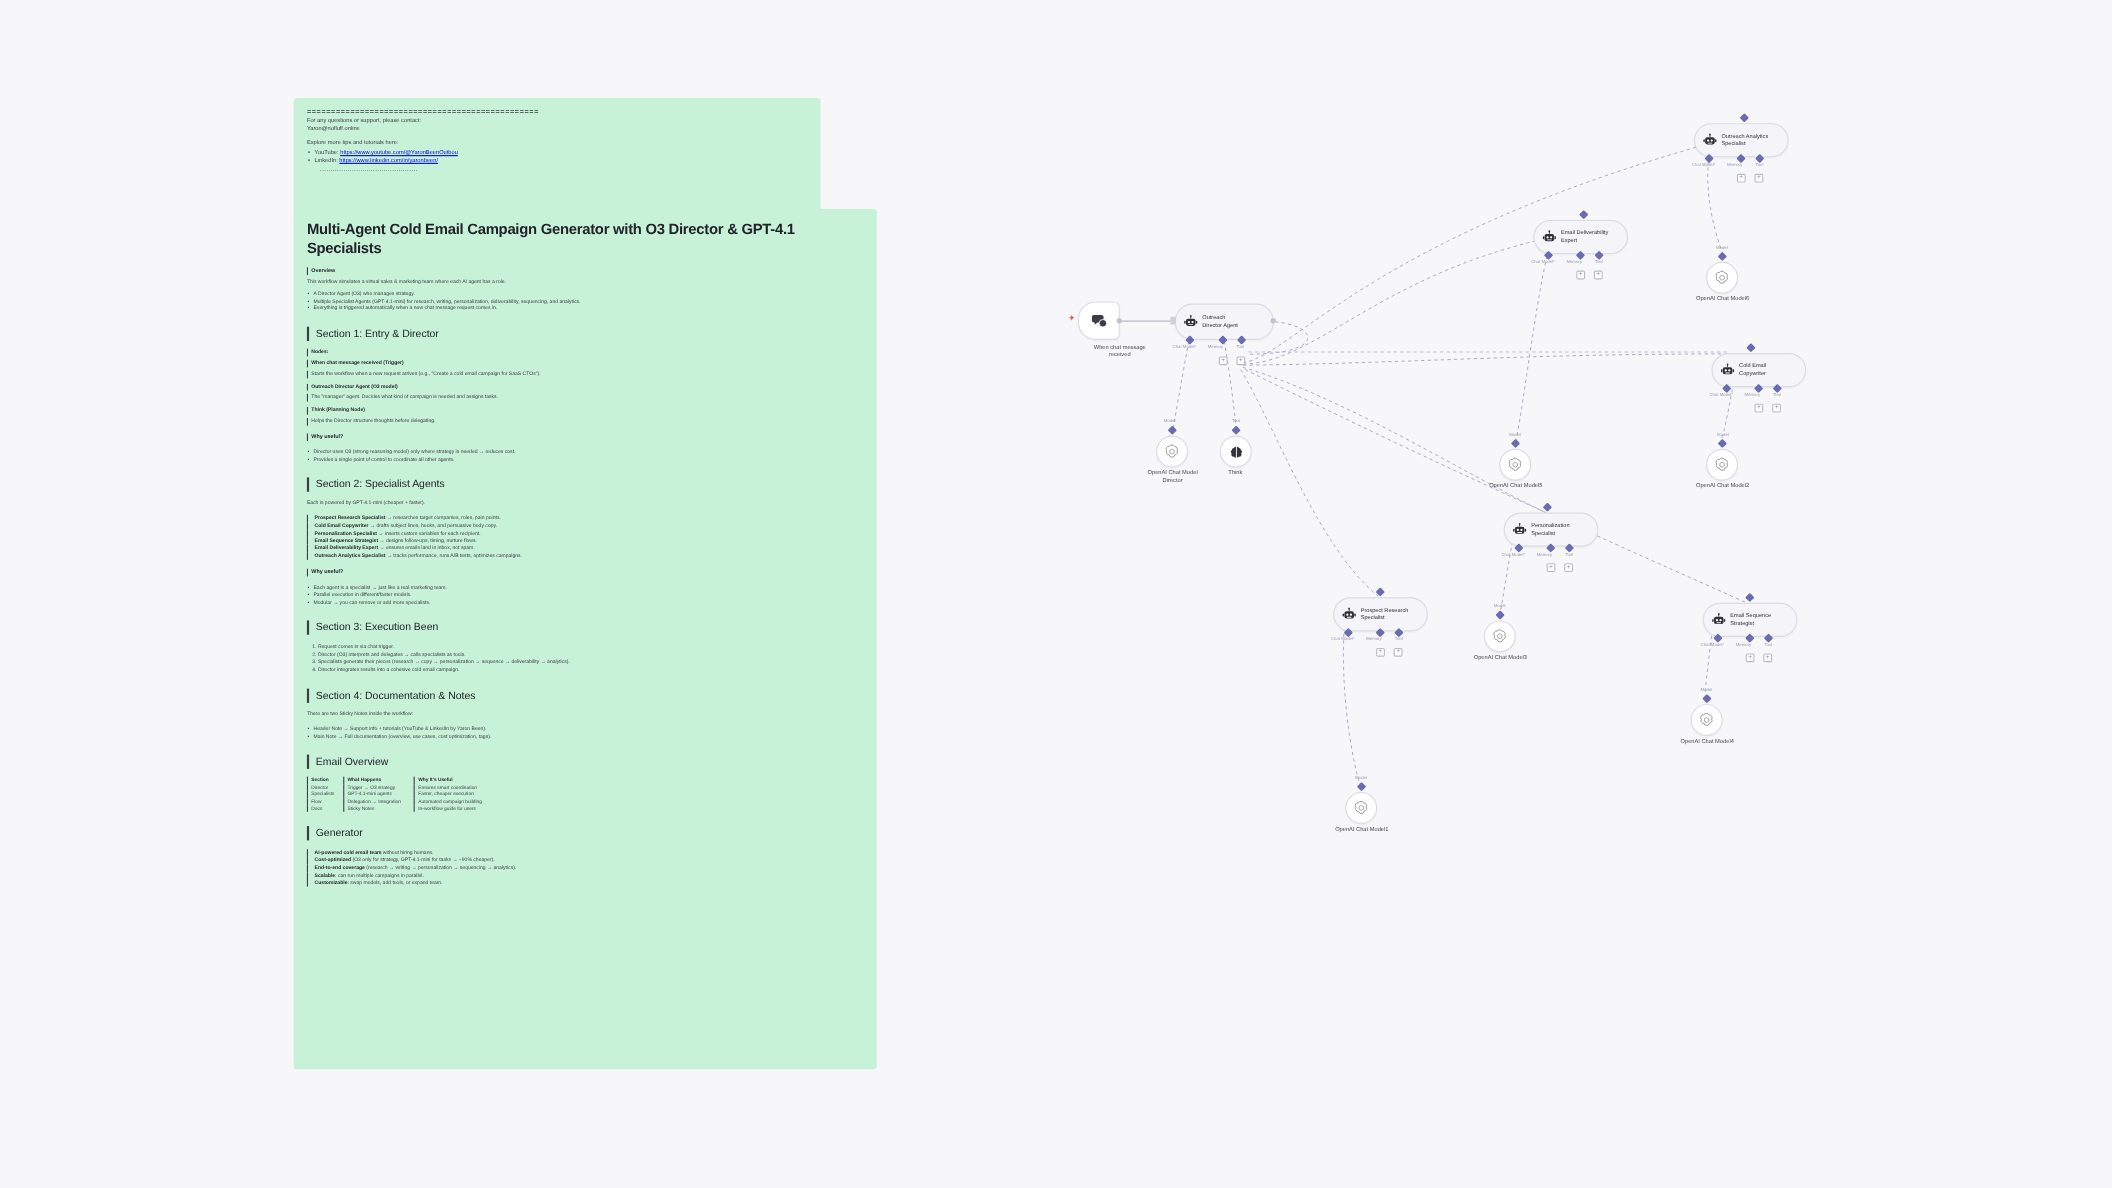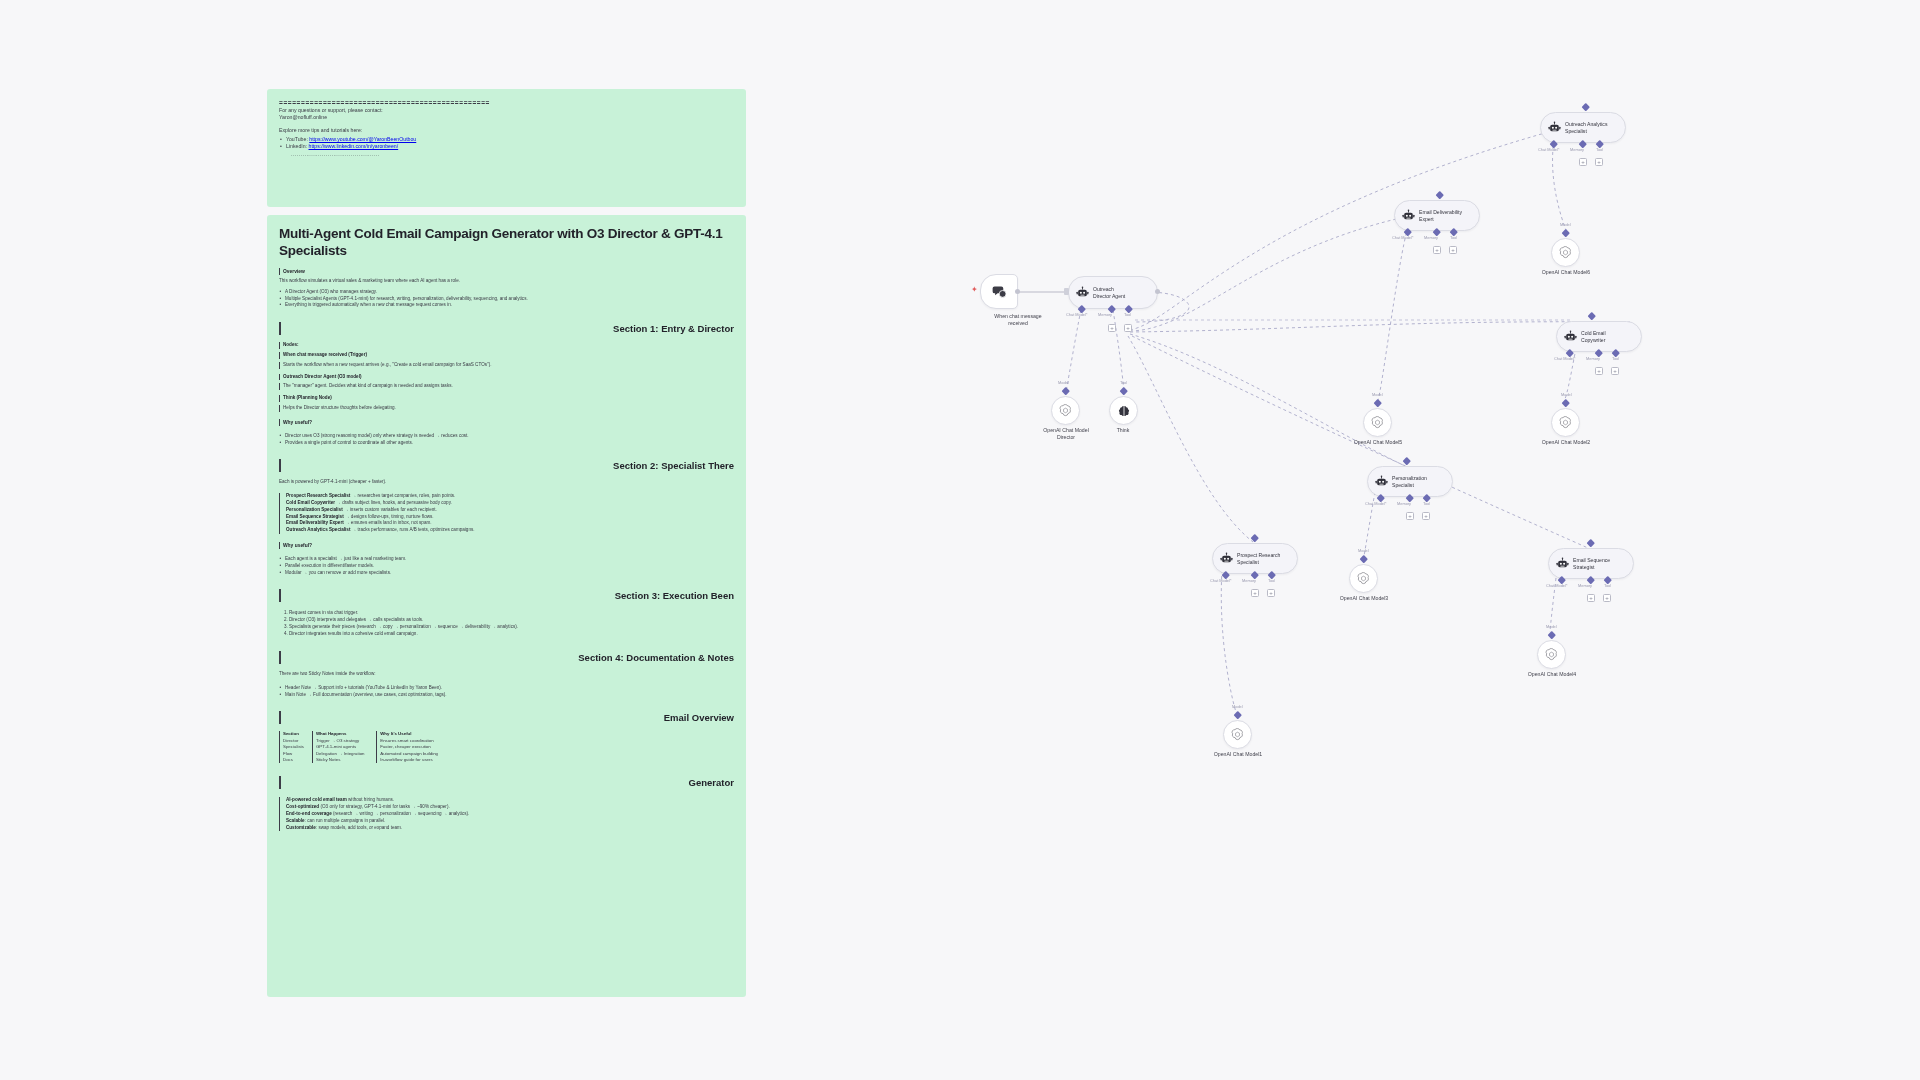--- a/index.html
+++ b/index.html
@@ -18,37 +18,37 @@
 
   
   .sticky {
     position: absolute;
     background: #c8f2d8;
     border-radius: 3px;
     padding: 10px 12px;
     color: #2b2b36;
   }
   #sticky-header { left: 267px; top: 89px; width: 479px; height: 118px; }
-  #sticky-main   { left: 267px; top: 215px; width: 479px; height: 782px; overflow: hidden; }
+  #sticky-main   { left: 267px; top: 190px; width: 530px; height: 782px; overflow: hidden; }
 
   .eqrule { font-size: 6.5px; letter-spacing: .6px; color: #3b3b46; line-height: 8px; white-space: nowrap; overflow: hidden; font-weight: 700;}
   .dotrule { font-size: 5.5px; letter-spacing: .4px; color: #3b3b46; line-height: 7px; white-space: nowrap; overflow: hidden;}
 
   .wf-title { font-size: 16.5px; font-weight: 700; letter-spacing: -.3px; margin: 4px 0 7px; color: #23232b;}
   .tiny { font-size: 5.2px; line-height: 7.4px; color: #3a3a45; }
   .tiny.sp { margin-top: 5px; }
   ul.tinyul { list-style: none; margin: 2px 0 0 0; }
   ul.tinyul li { font-size: 5.2px; line-height: 7.2px; color: #3a3a45; padding-left: 7px; position: relative;}
   ul.tinyul li:before { content: "•"; position: absolute; left: 1px; top: -0.5px; }
 
   
   h1.doc { font-size: 13.5px; font-weight: 700; line-height: 17px; letter-spacing: -.25px; color: #22222a; margin-bottom: 9px;}
   h2.doc {
-    font-size: 9.5px; font-weight: 700; color: #22222a;
-    margin: 13px 0 7px; padding-left: 6px; border-left: 2.5px solid #3d3d48; line-height: 13px; text-align: right;
+    font-size: 9.5px; font-weight: 400; color: #22222a;
+    margin: 13px 0 7px; padding-left: 6px; border-left: 2.5px solid #3d3d48; line-height: 13px;
   }
   h3.doc {
     font-size: 4.9px; font-weight: 700; color: #22222a;
     margin: 5px 0 3px; padding-left: 3px; border-left: 1.4px solid #3d3d48; line-height: 7px;
   }
   p.doc { font-size: 4.6px; line-height: 6.8px; color: #3a3a45; margin: 3px 0; }
   p.doc.ind { padding-left: 3px; border-left: 1.4px solid #3d3d48; }
   ul.doc { list-style: none; margin: 4px 0 4px 0; }
   ul.doc li { font-size: 4.6px; line-height: 6.8px; color: #3a3a45; padding-left: 6px; position: relative;}
   ul.doc li:before { content: "•"; position: absolute; left: 0.5px; }
@@ -187,21 +187,21 @@
     <p class="doc ind" style="font-weight:700;color:#23232b;margin-top:5px">Outreach Director Agent (O3 model)</p>
     <p class="doc ind">The "manager" agent. Decides what kind of campaign is needed and assigns tasks.</p>
     <p class="doc ind" style="font-weight:700;color:#23232b;margin-top:5px">Think (Planning Node)</p>
     <p class="doc ind">Helps the Director structure thoughts before delegating.</p>
     <h3 class="doc" style="margin-top:7px">Why useful?</h3>
     <ul class="doc" style="margin-top:7px">
       <li>Director uses O3 (strong reasoning model) only where strategy is needed → reduces cost.</li>
       <li>Provides a single point of control to coordinate all other agents.</li>
     </ul>
 
-    <h2 class="doc">Section 2: Specialist There</h2>
+    <h2 class="doc">Section 2: Specialist Agents</h2>
     <p class="doc">Each is powered by GPT-4.1-mini (cheaper + faster).</p>
     <ul class="doc" style="margin-top:7px">
       <li class="bar"><b>Prospect Research Specialist</b><span> → researches target companies, roles, pain points.</span></li>
       <li class="bar"><b>Cold Email Copywriter</b><span> → drafts subject lines, hooks, and persuasive body copy.</span></li>
       <li class="bar"><b>Personalization Specialist</b><span> → inserts custom variables for each recipient.</span></li>
       <li class="bar"><b>Email Sequence Strategist</b><span> → designs follow-ups, timing, nurture flows.</span></li>
       <li class="bar"><b>Email Deliverability Expert</b><span> → ensures emails land in inbox, not spam.</span></li>
       <li class="bar"><b>Outreach Analytics Specialist</b><span> → tracks performance, runs A/B tests, optimizes campaigns.</span></li>
     </ul>
     <h3 class="doc" style="margin-top:8px">Why useful?</h3>

